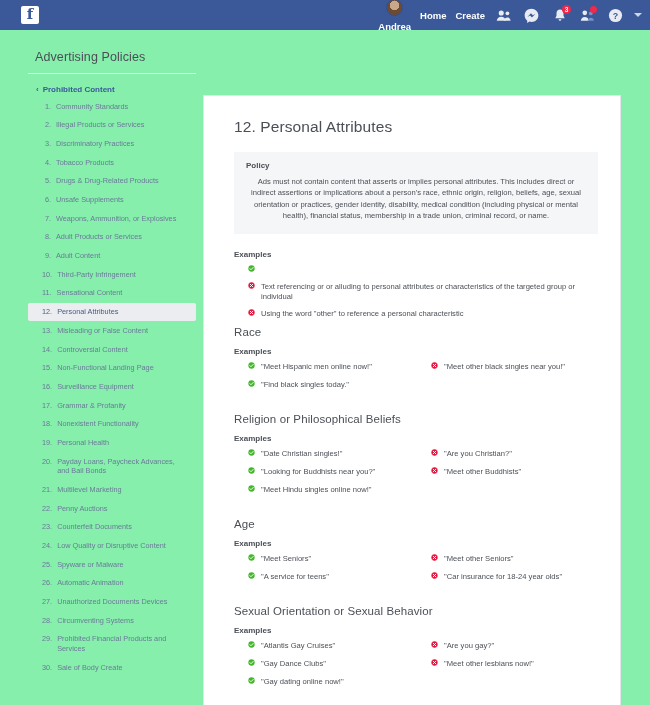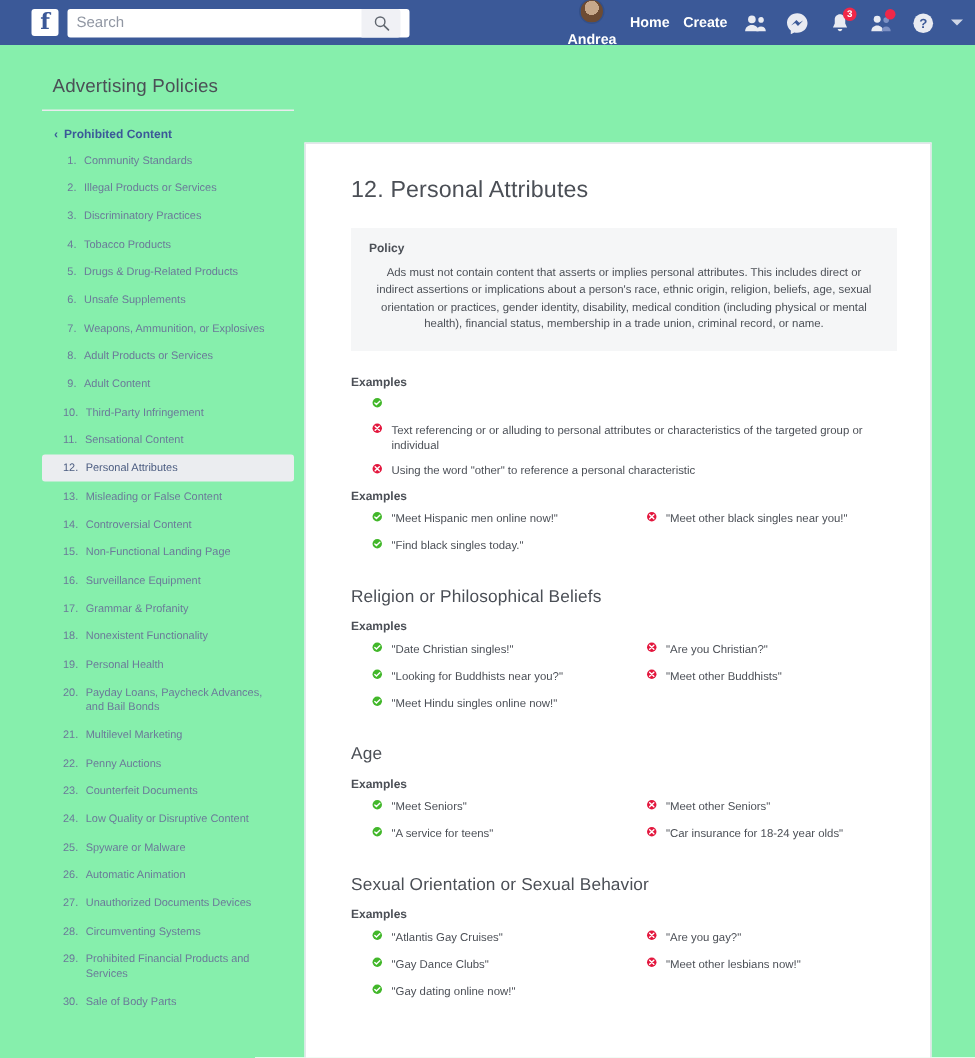--- a/index.html
+++ b/index.html
@@ -227,29 +227,20 @@
   .two-col .col { width: 50%; }
   .two-col .col .ex-item { margin-bottom: 7px; }
   .two-col .col:last-child { padding-left: 8px; }
 </style>
 </head>
 <body>
 
 <div class="navbar">
   <div class="fb-logo">f</div>
 
-  <div class="search-wrap">
-    <input class="search-input" type="text" placeholder="Search" style="">
-    <div class="search-btn">
-      <svg width="11" height="11" viewBox="0 0 16 16">
-        <circle cx="6.5" cy="6.5" r="4.6" fill="none" stroke="#616770" stroke-width="1.4"></circle>
-        <line x1="10" y1="10" x2="14.5" y2="14.5" stroke="#616770" stroke-width="1.6" stroke-linecap="round"></line>
-      </svg>
-    </div>
-  </div>
 
   <div class="nav-right">
     <div class="nav-user">
       <div class="avatar"></div>
       <span class="nav-link">Andrea</span>
     </div>
     <span class="nav-link">Home</span>
     <span class="nav-link">Create</span>
 
     <div class="nav-icon">
@@ -418,21 +409,21 @@
         <div class="side-item">
           <span class="num">28.</span>
           <span>Circumventing Systems</span>
         </div>
         <div class="side-item">
           <span class="num">29.</span>
           <span>Prohibited Financial Products and Services</span>
         </div>
         <div class="side-item">
           <span class="num">30.</span>
-          <span>Sale of Body Parts</span>
+          <span>Sale of Body Create</span>
         </div>
       </div>
   </nav>
 
   <main class="content">
     <h1 class="doc-title">12. Personal Attributes</h1>
 
     <div class="policy-box">
       <div class="policy-label">Policy</div>
       <div class="policy-text">Ads must not contain content that asserts or implies personal attributes. This includes direct or indirect assertions or implications about a person's race, ethnic origin, religion, beliefs, age, sexual orientation or practices, gender identity, disability, medical condition (including physical or mental health), financial status, membership in a trade union, criminal record, or name.</div>
@@ -457,20 +448,21 @@
           <span class="mark"><svg width="7" height="7" viewBox="0 0 12 12">
               <circle cx="6" cy="6" r="5.4" fill="#e3173e"></circle>
               <path d="M3.6 3.6L8.4 8.4 M8.4 3.6L3.6 8.4" stroke="#ffffff" stroke-width="1.6" fill="none" stroke-linecap="round"></path>
             </svg></span>
           <span>Using the word "other" to reference a personal characteristic</span>
         </div>
       </div>
 
     <div id="sections">
         <section class="sec">
+          <h2>Race</h2>
           <div class="ex-label">Examples</div>
           <div class="two-col">
             <div class="col">
               <div class="ex-item">
                 <span class="mark"><svg width="7" height="7" viewBox="0 0 12 12">
                     <circle cx="6" cy="6" r="5.4" fill="#42b72a"></circle>
                     <path d="M3.2 6.2L5.1 8.1 8.9 4.2" stroke="#ffffff" stroke-width="1.6" fill="none" stroke-linecap="round"></path>
                   </svg></span>
                 <span>"Meet Hispanic men online now!"</span>
               </div>

